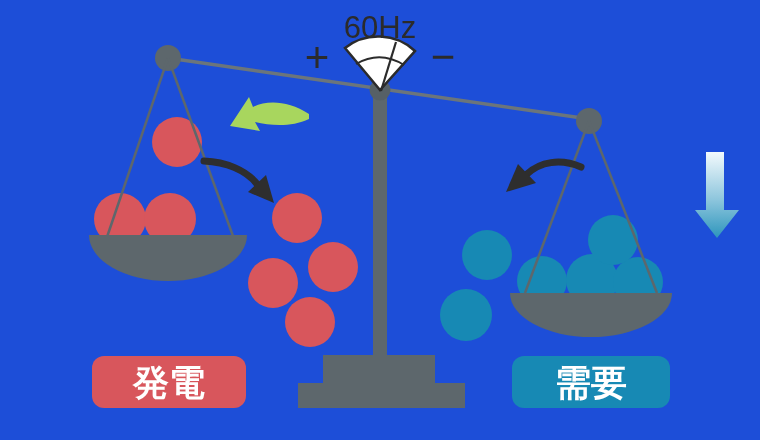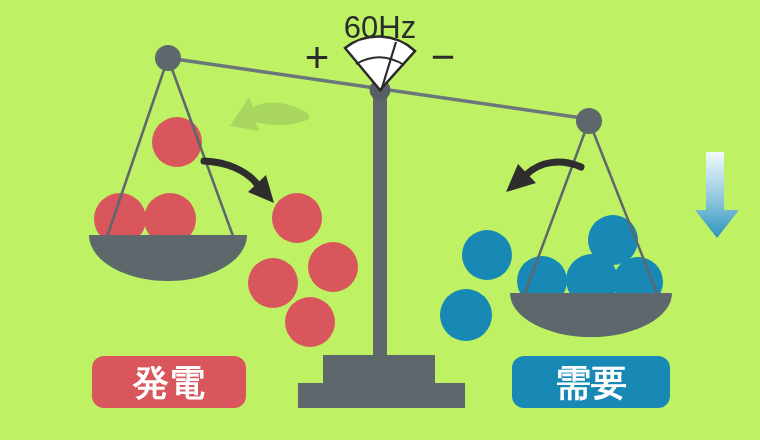--- a/index.html
+++ b/index.html
@@ -1,17 +1,17 @@
 <!DOCTYPE html>
 <html><head>
 <meta charset="utf-8">
 <style>
   html,body{margin:0;padding:0;background:#ffffff;}
   .canvas{
-    position:relative;width:760px;height:440px;background:#bef264;overflow:hidden;
+    position:relative;width:760px;height:440px;background:#1d4ed8;overflow:hidden;
     font-family:"Liberation Sans","DejaVu Sans",sans-serif;
   }
   svg{display:block;}
   text{user-select:none;}
   .freq-text{font-size:31px;font-weight:500;}
   .sign-text{font-size:42px;font-weight:400;}
   .label-text{font-size:36px;font-weight:600;}
 </style>
 </head>
 <body>

